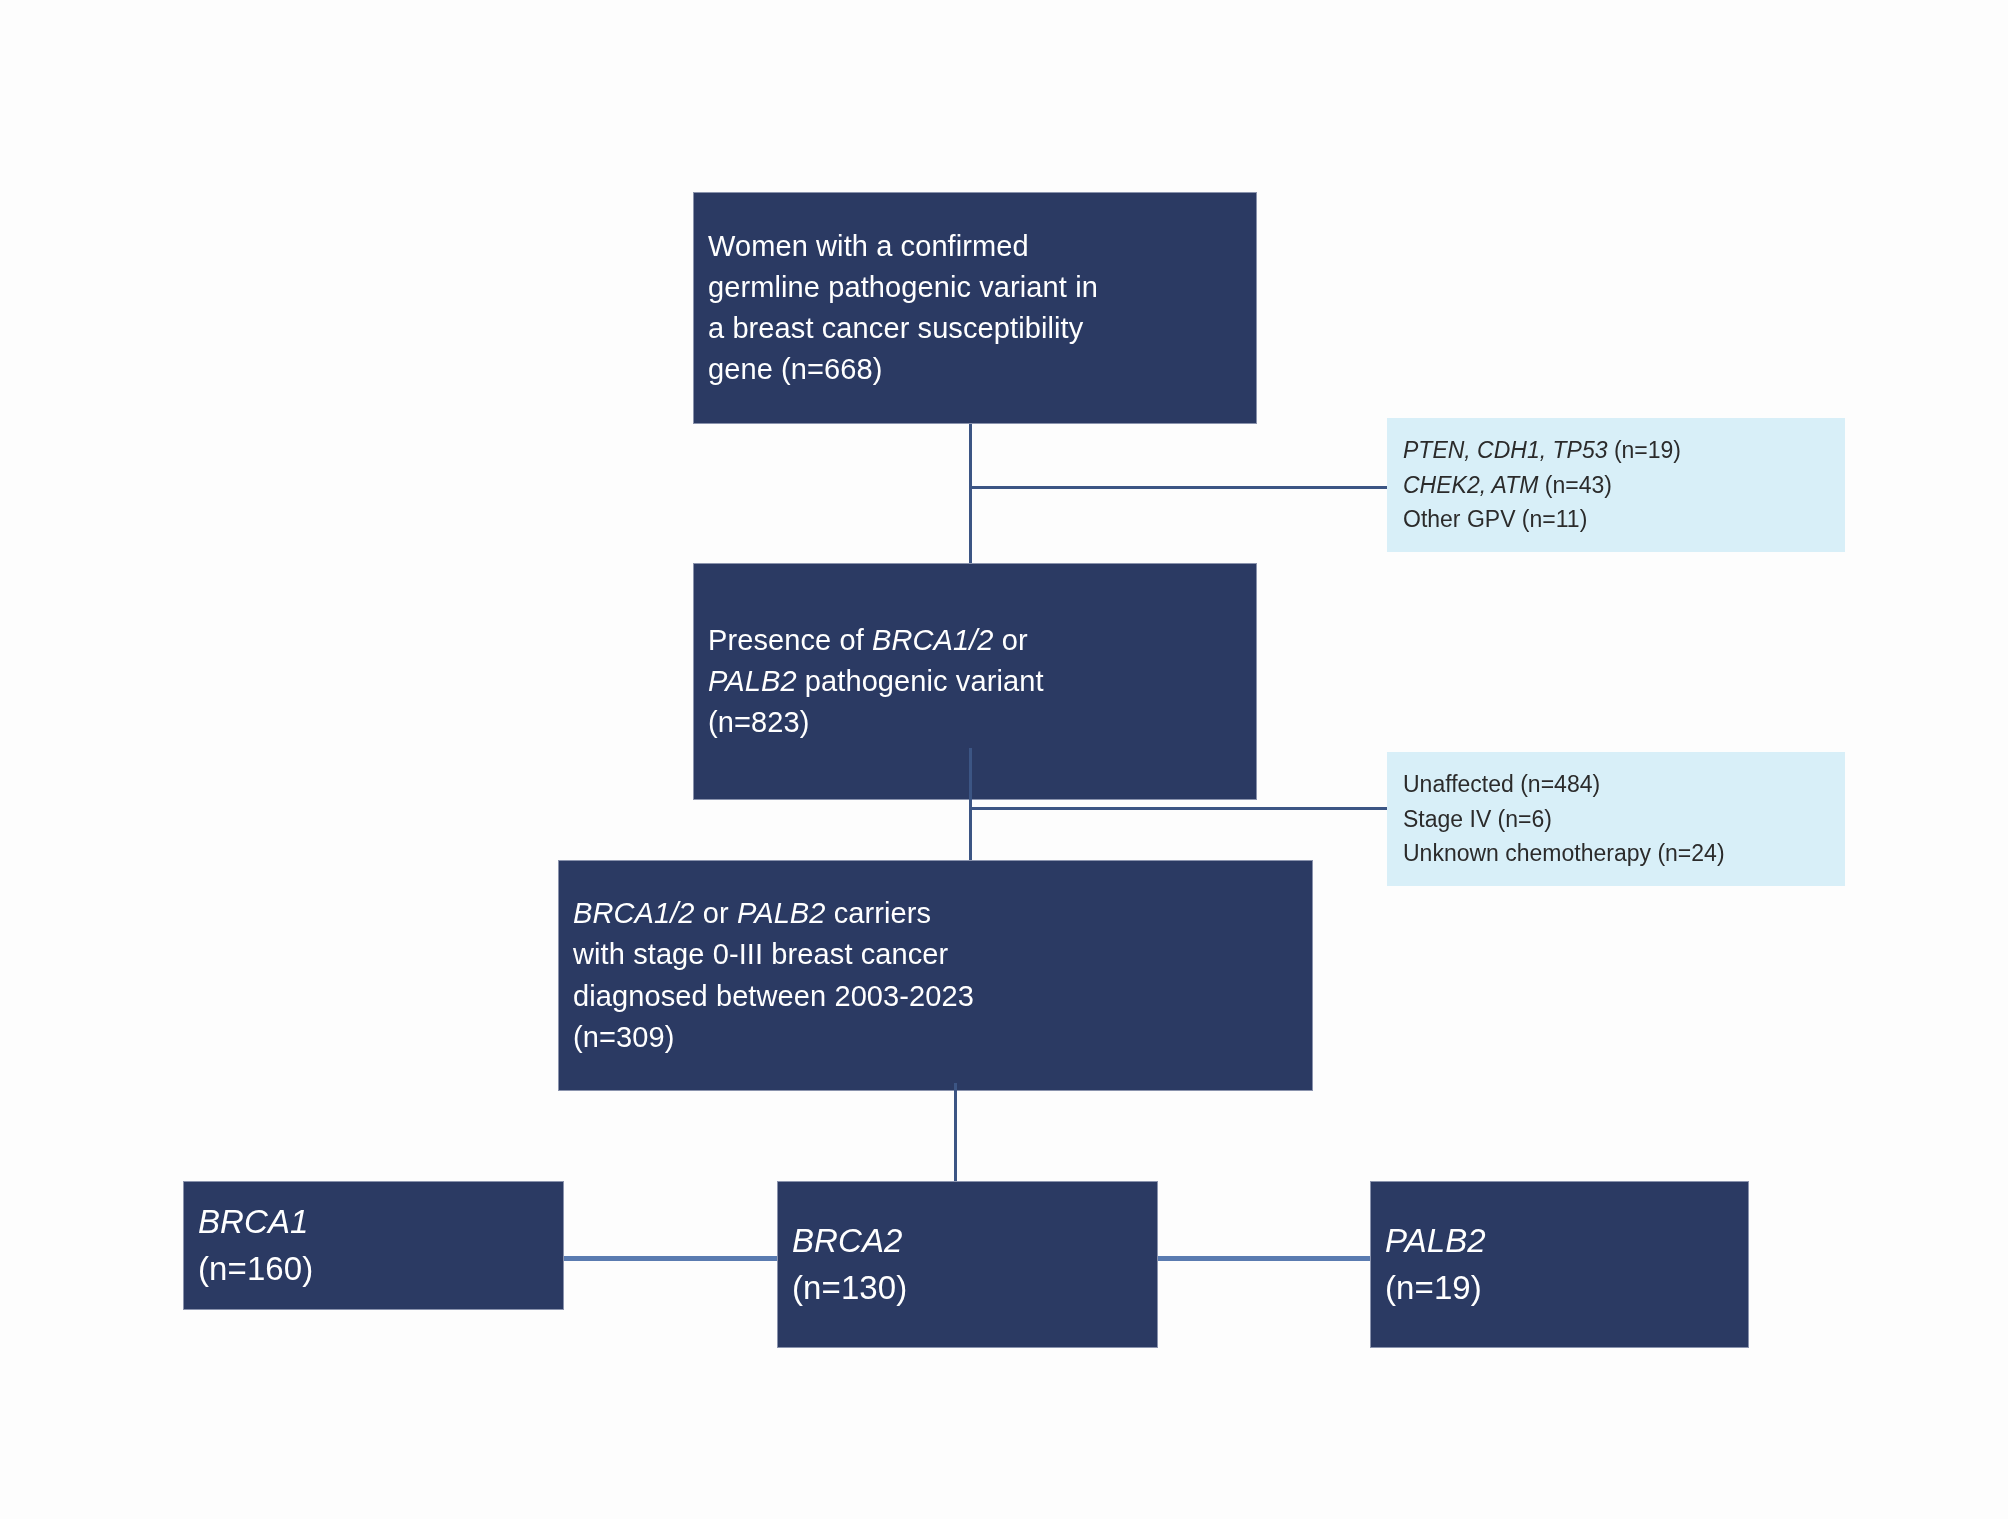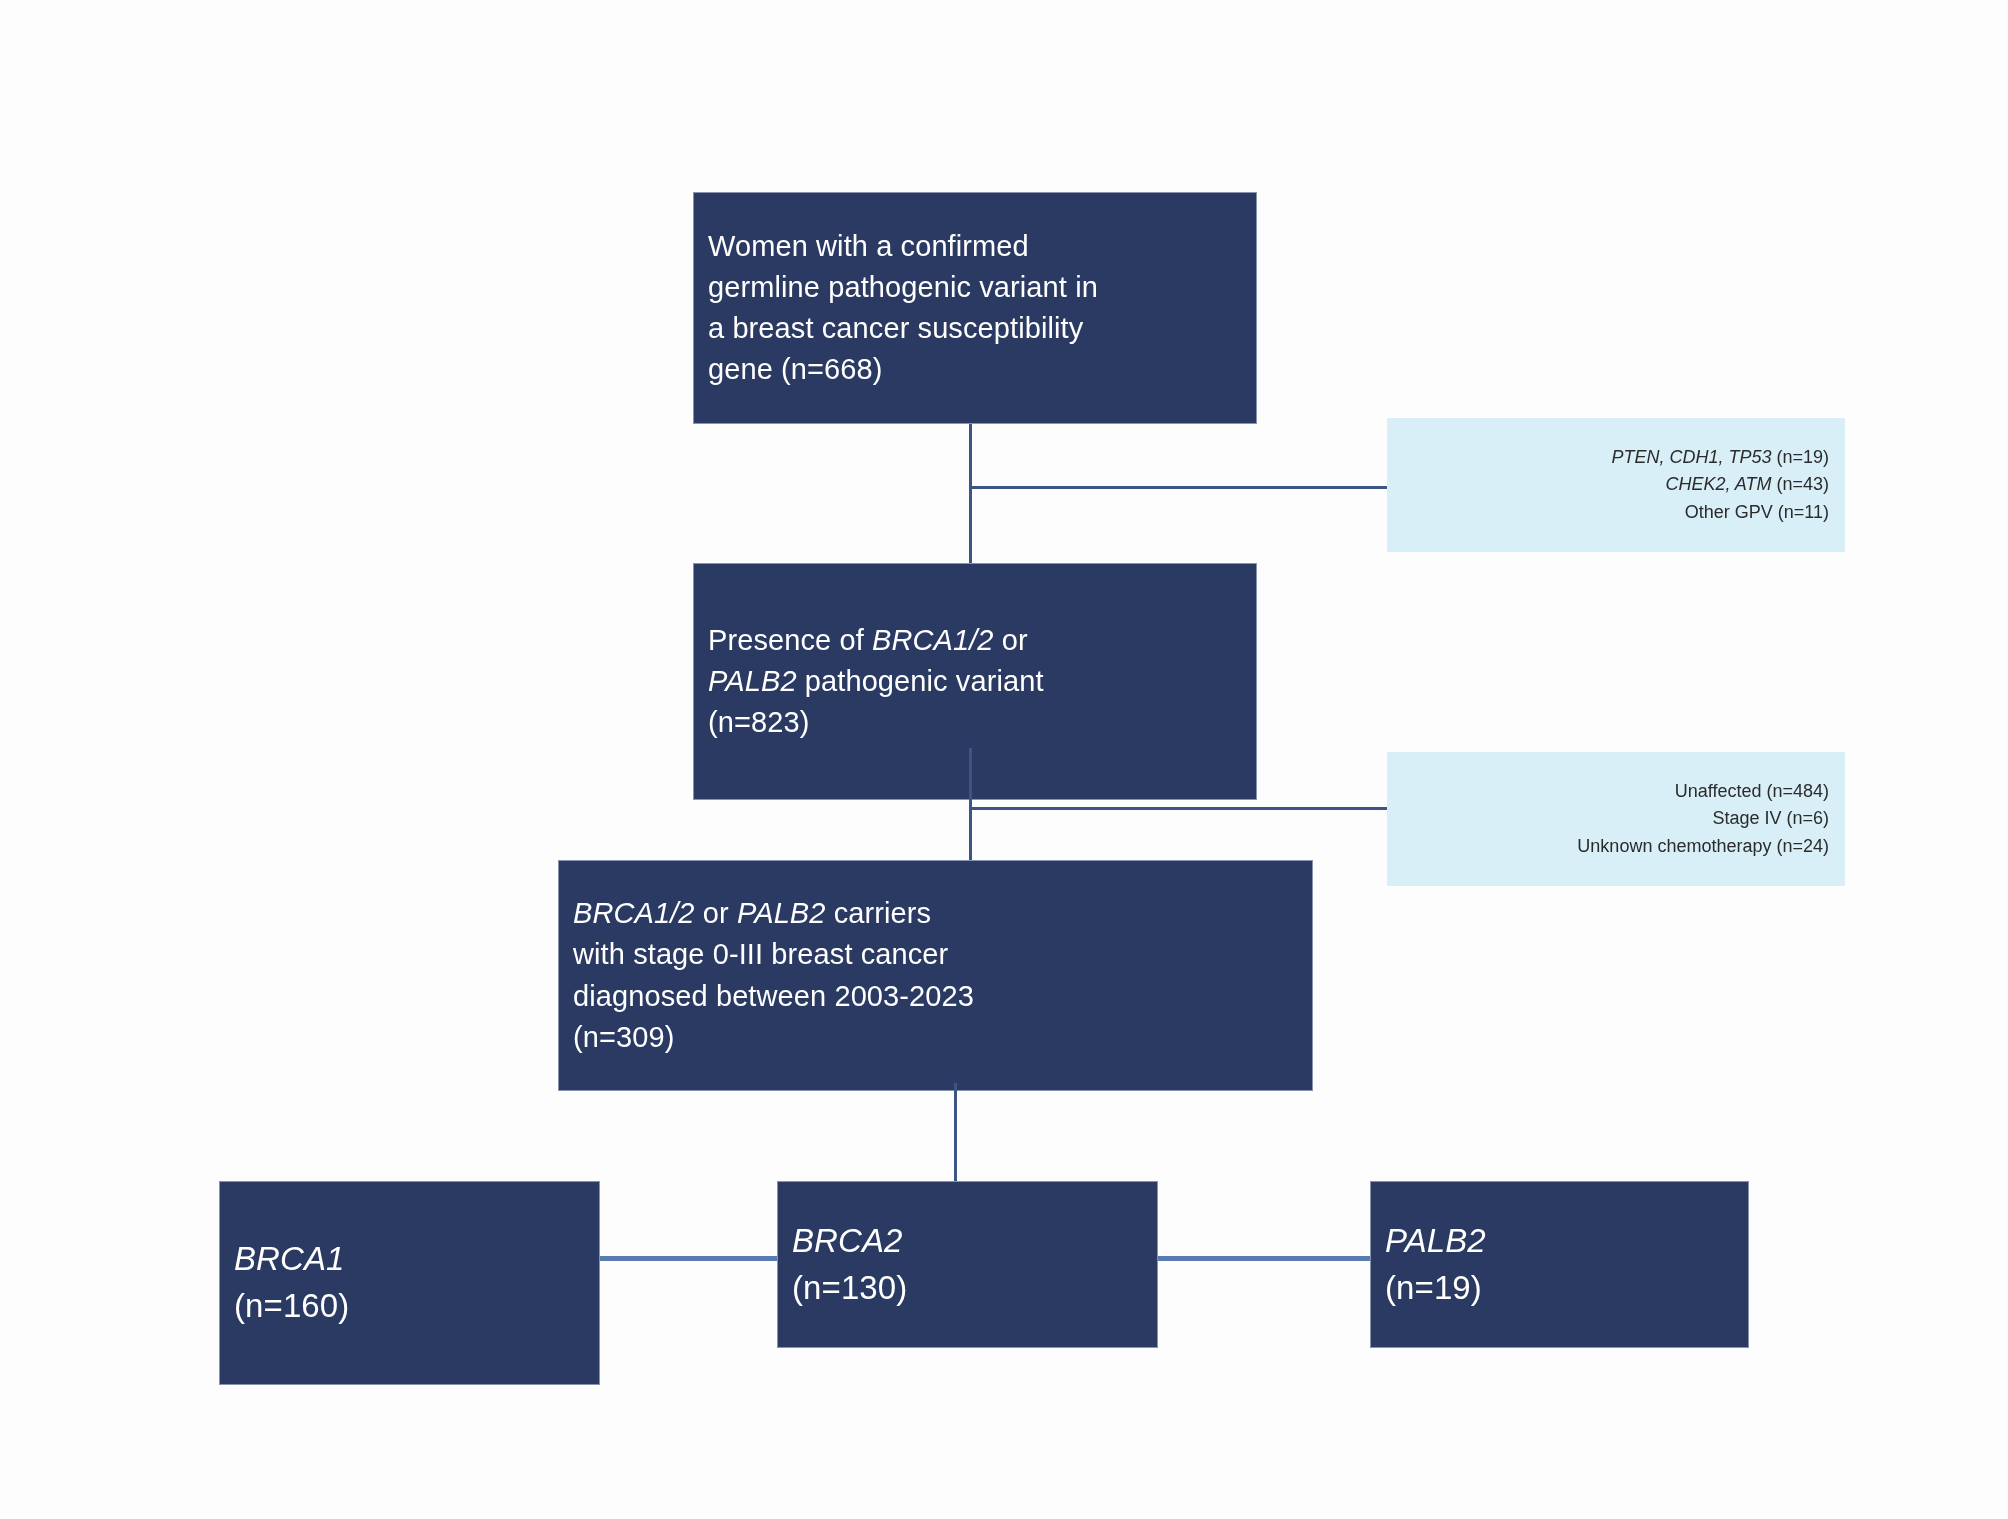--- a/index.html
+++ b/index.html
@@ -57,21 +57,21 @@
     background: #3C5584;
   }
   .conn.v { width: 3px; }
   .conn.h { height: 3px; }
   .conn.thick { background: #5a7bb0; height: 5px; }
 
   .sz-1 { font-size: 29px; }
   .sz-2 { font-size: 29px; }
   .sz-3 { font-size: 29px; }
   .sz-leaf { font-size: 33px; }
-  .sz-excl { font-size: 18px; align-items: flex-end; }
+  .sz-excl { font-size: 23px; }
 </style>
 </head>
 <body>
 
 <div id="canvas">
 
   <div class="node sz-1" style="left:693px; top:192px; width:564px; height:232px;">
     <span class="txt">
       <span>Women with a confirmed</span><br>
       <span>germline pathogenic variant in</span><br>
@@ -113,21 +113,21 @@
       <span>diagnosed between 2003-2023</span><br>
       <span>(n=309)</span>
     </span>
   </div>
 
   <div class="conn v" style="left:954px; top:1083px; height:98px;"></div>
 
   <div class="conn thick" style="left:563px; top:1256px; width:216px;"></div>
   <div class="conn thick" style="left:1157px; top:1256px; width:215px;"></div>
 
-  <div class="node sz-leaf" style="left:183px; top:1181px; width:381px; height:204px;margin-left:36px;">
+  <div class="node sz-leaf" style="left:183px; top:1181px; width:381px; height:129px;">
     <span class="txt">
       <i>BRCA1</i><br>
       <span>(n=160)</span>
     </span>
   </div>
 
   <div class="node sz-leaf" style="left:777px; top:1181px; width:381px; height:167px;">
     <span class="txt">
       <i>BRCA2</i><br>
       <span>(n=130)</span>

